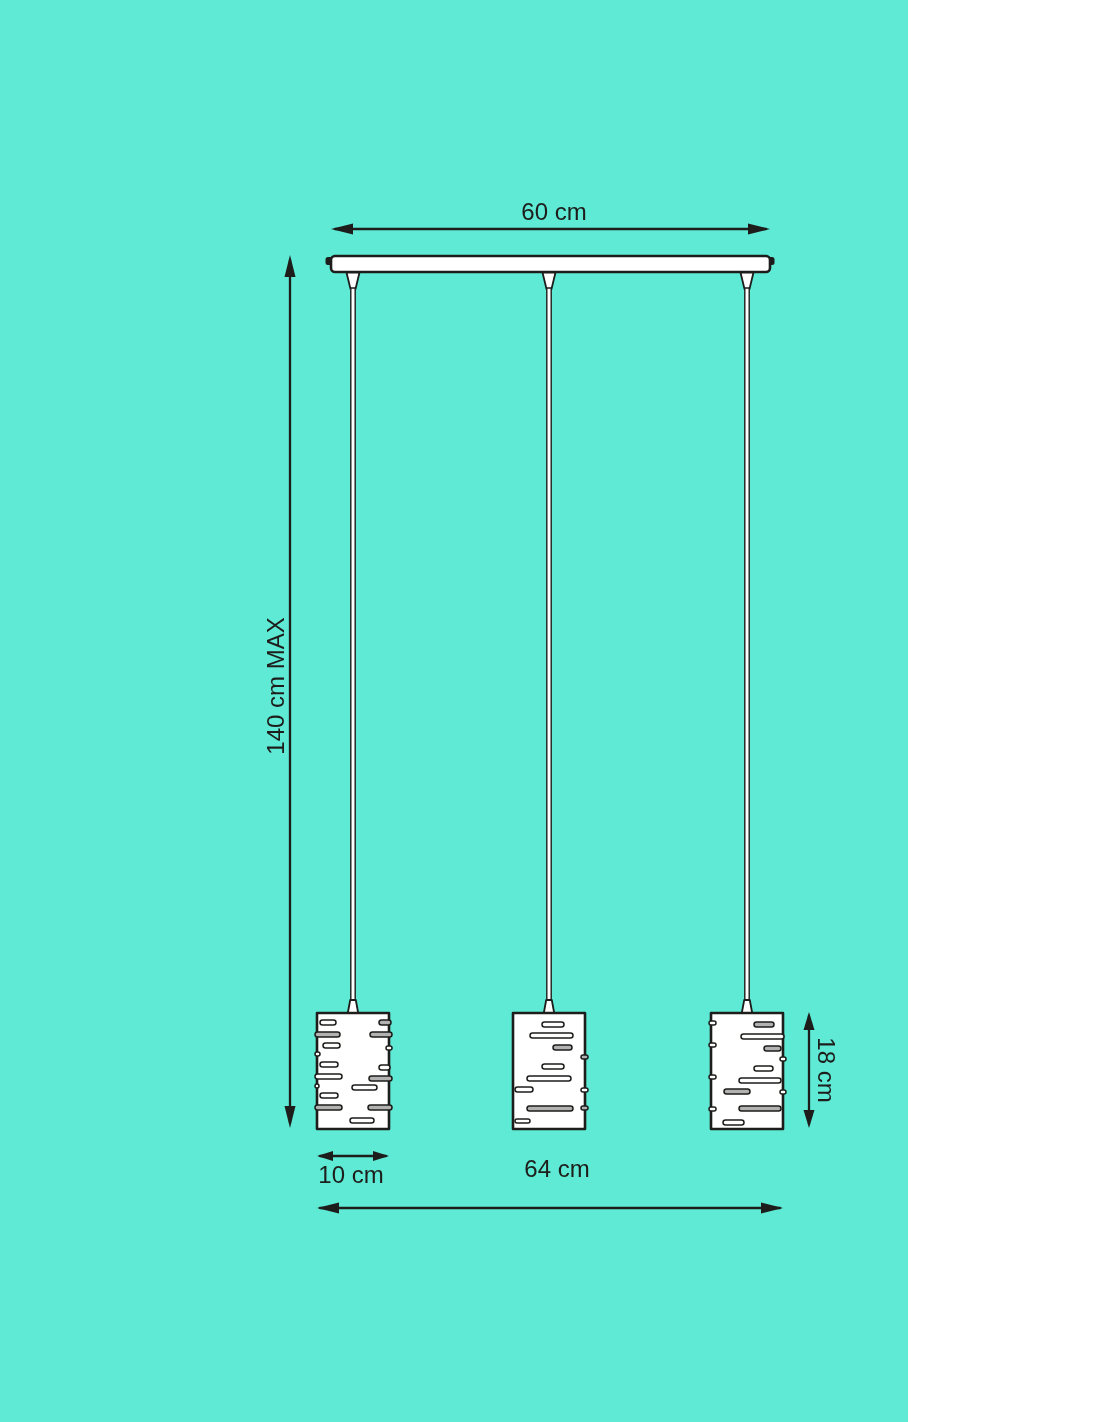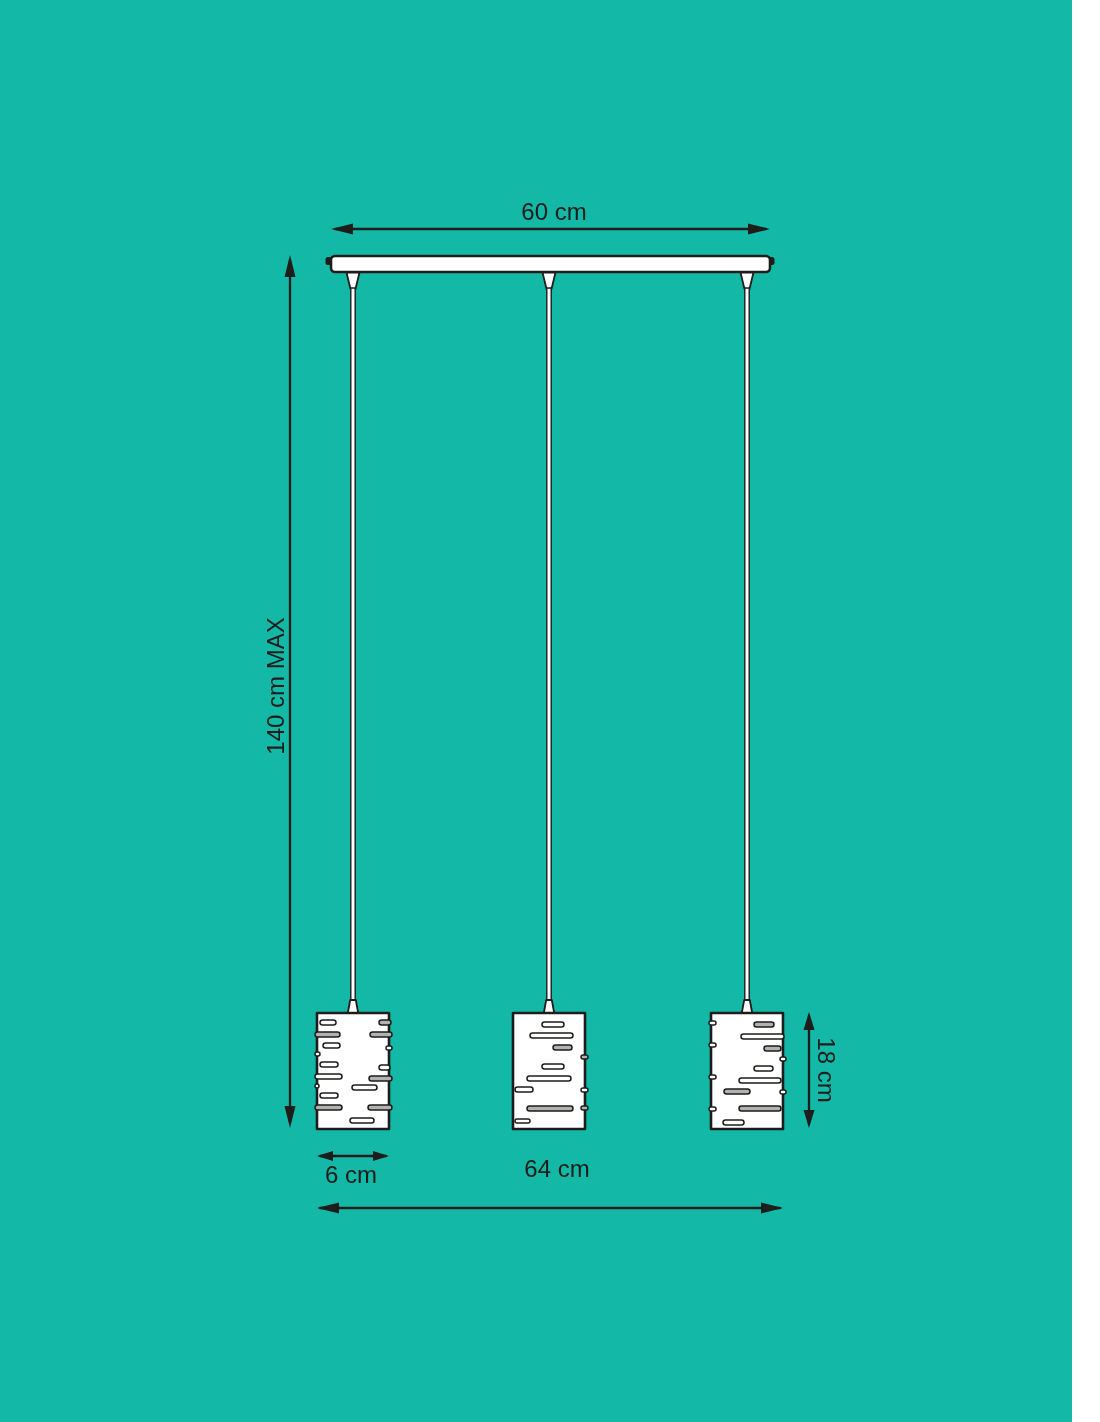--- a/index.html
+++ b/index.html
@@ -2,23 +2,23 @@
 <html><head>
 <meta charset="utf-8">
 <style>
   html, body {
     margin: 0;
     padding: 0;
     background: #ffffff;
   }
   .canvas {
     position: relative;
-    width: 1072px;
+    width: 908px;
     height: 1422px;
-    background: #14b8a6;
+    background: #5eead4;
     font-family: "Liberation Sans", "DejaVu Sans", sans-serif;
     overflow: hidden;
   }
   .canvas svg {
     position: absolute;
     left: 0;
     top: 0;
   }
   .dim-label {
     position: absolute;
@@ -152,19 +152,19 @@
       <line x1="809" y1="1016" x2="809" y2="1124" stroke-width="2.3"></line>
       <polygon points="809,1012 803.5,1030 814.5,1030" fill="#1d1d1b" stroke="none"></polygon>
       <polygon points="809,1128 803.5,1110 814.5,1110" fill="#1d1d1b" stroke="none"></polygon>
     </g>
   </svg>
 
   <div class="dim-label" style="left:554px; top:212px;">60 cm</div>
 
   <div class="dim-label rot-ccw" style="left:276px; top:686px;">140 cm MAX</div>
 
-  <div class="dim-label" style="left:351px; top:1175px;">6 cm</div>
+  <div class="dim-label" style="left:351px; top:1175px;">10 cm</div>
 
   <div class="dim-label" style="left:557px; top:1169px;">64 cm</div>
 
   <div class="dim-label rot-cw" style="left:826px; top:1070px;">18 cm</div>
 
 </div>
 
 </body></html>

